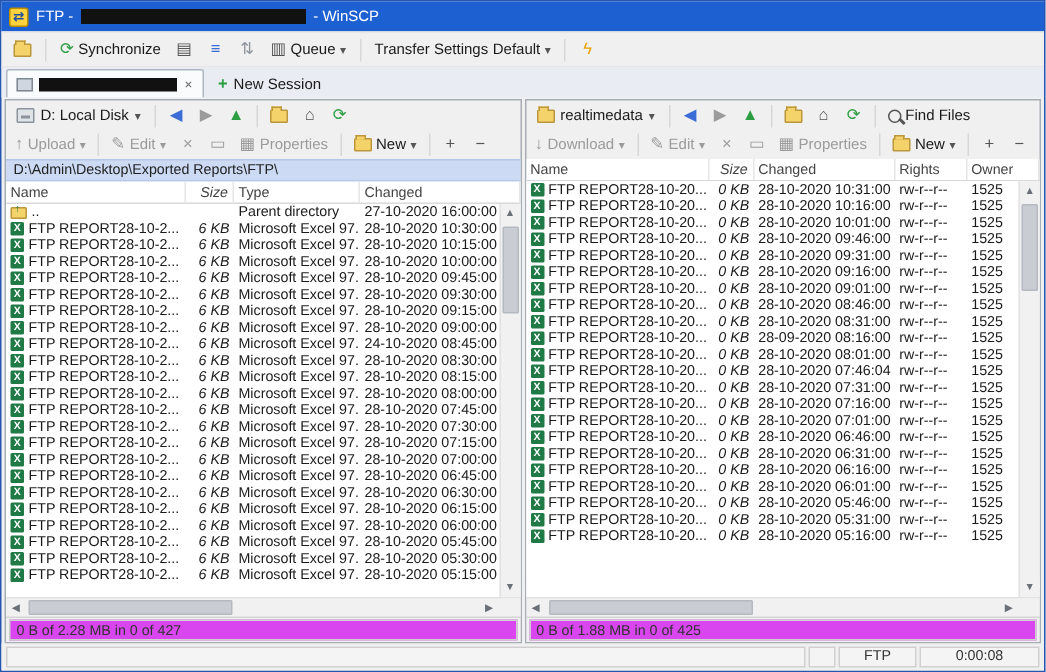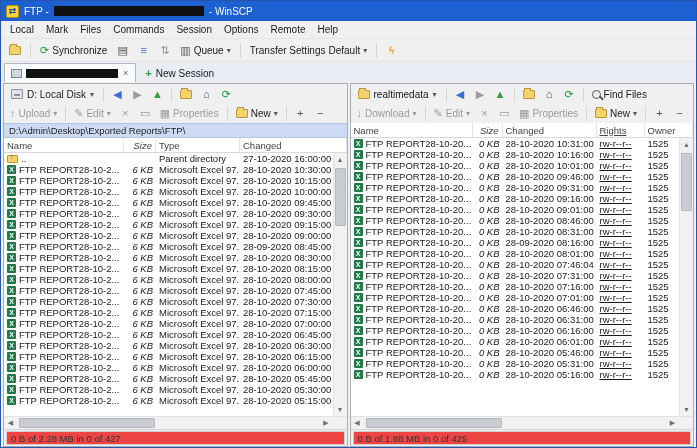--- a/index.html
+++ b/index.html
@@ -57,42 +57,42 @@
   .list { flex: 1 1 auto; min-width: 0; overflow: hidden; background: #fff; }
   .lrow { height: 11px; display: flex; align-items: center; white-space: nowrap; }
   .cell { padding: 0 3px; overflow: hidden; white-space: nowrap; font-size: 9.5px; display: flex; align-items: center; }
   .c-name  { flex: 0 0 120px; gap: 3px; }
   .c-size  { flex: 0 0 32px; justify-content: flex-end; font-style: italic; }
   .c-type  { flex: 0 0 84px; }
   .c-changed { flex: 1 1 auto; min-width: 0; }
   .rpanel .c-name { flex: 0 0 122px; }
   .rpanel .c-size { flex: 0 0 30px; }
   .rpanel .c-changed { flex: 0 0 94px; }
-  .rpanel .c-rights { flex: 0 0 48px; text-decoration: underline; }
+  .rpanel .c-rights { flex: 0 0 48px; }
   .rpanel .c-owner { flex: 1 1 auto; min-width: 0; }
 
   .ficon { flex: 0 0 auto; display: inline-block; }
   .fi-excel { width: 9px; height: 9px; background: #1f7a46; border-radius: 1px; color: #fff; font-size: 7px; font-weight: bold; line-height: 9px; text-align: center; }
   .fi-excel::after { content: "X"; }
   .fi-folderup { width: 11px; height: 8px; background: #f5d36b; border: 1px solid #bb963b; border-radius: 1px; position: relative; }
   .fi-folderup::after { content: "↑"; position: absolute; top: -3px; left: 2px; font-size: 7px; color: #1c7a2e; font-weight: bold; }
 
   
   .vscroll { flex: 0 0 14px; background: #f1f1f1; border-left: 1px solid #e2e2e2; display: flex; flex-direction: column; }
   .vs-arrow { height: 13px; flex: 0 0 13px; display: flex; align-items: center; justify-content: center; font-size: 7px; color: #6b6f76; background: #f1f1f1; }
   .vs-track { flex: 1 1 auto; position: relative; }
   .vs-thumb { position: absolute; left: 1px; right: 1px; top: 2px; height: 58px; background: #c9ccd2; border: 1px solid #b5b9c0; border-radius: 1px; }
   .hscroll { height: 13px; flex: 0 0 13px; display: flex; background: #f1f1f1; border-top: 1px solid #e2e2e2; }
   .hs-arrow { width: 13px; flex: 0 0 13px; display: flex; align-items: center; justify-content: center; font-size: 7px; color: #6b6f76; }
   .hs-track { flex: 1 1 auto; position: relative; }
   .hs-thumb { position: absolute; top: 1px; bottom: 1px; left: 2px; width: 45%; background: #c9ccd2; border: 1px solid #b5b9c0; border-radius: 1px; }
   .hs-corner { flex: 0 0 14px; background: #f1f1f1; }
 
   .panel-status { height: 17px; flex: 0 0 17px; display: flex; align-items: center; background: #f0f0f0; border-top: 1px solid #d5d5d5; padding: 1px 2px; }
-  .panel-status .pcell { flex: 1; height: 14px; display: flex; align-items: center; padding: 0 4px; border: 1px solid #cfcfcf; background: #ef4444; font-size: 9.5px; color: #333; }
+  .panel-status .pcell { flex: 1; height: 14px; display: flex; align-items: center; padding: 0 4px; border: 1px solid #cfcfcf; background: #d946ef; font-size: 9.5px; color: #333; }
 
   
   .statusbar { height: 18px; flex: 0 0 18px; display: flex; align-items: center; gap: 2px; padding: 1px 3px 2px 3px; background: #f0f0f0; }
   .scell { height: 14px; border: 1px solid #cfcfcf; background: #f4f4f4; display: flex; align-items: center; justify-content: center; padding: 0 4px; font-size: 9.5px; color: #333; }
   .scell.wide { flex: 1 1 auto; }
   .scell.small { flex: 0 0 18px; }
   .scell.proto { flex: 0 0 52px; }
   .scell.timer { flex: 0 0 80px; }
 </style>
 </head>
@@ -100,30 +100,20 @@
 
 <div class="window">
 
   <div class="titlebar">
     <span class="appicon">⇄</span>
     <span>FTP -</span>
     <span class="redact r-title"></span>
     <span>- WinSCP</span>
   </div>
 
-  <div class="menubar">
-    <span class="menu-item">Local</span>
-    <span class="menu-item">Mark</span>
-    <span class="menu-item">Files</span>
-    <span class="menu-item">Commands</span>
-    <span class="menu-item">Session</span>
-    <span class="menu-item">Options</span>
-    <span class="menu-item">Remote</span>
-    <span class="menu-item">Help</span>
-  </div>
 
   <div class="toolbar">
     <span class="tbtn">
         <span class="ico-folder"></span>
       </span>
     <span class="vsep"></span>
     <span class="tbtn">
       <span class="glyph g-green">⟳</span>
       <span>Synchronize</span>
     </span>
@@ -322,21 +312,21 @@
     <span class="cell c-changed">28-10-2020 09:00:00</span>
   </div>
 
   <div class="lrow">
     <span class="cell c-name">
                 <span class="ficon fi-excel"></span>
                 <span class="txt">FTP REPORT28-10-2...</span>
               </span>
     <span class="cell c-size">6 KB</span>
     <span class="cell c-type">Microsoft Excel 97...</span>
-    <span class="cell c-changed">28-09-2020 08:45:00</span>
+    <span class="cell c-changed">24-10-2020 08:45:00</span>
   </div>
 
   <div class="lrow">
     <span class="cell c-name">
                 <span class="ficon fi-excel"></span>
                 <span class="txt">FTP REPORT28-10-2...</span>
               </span>
     <span class="cell c-size">6 KB</span>
     <span class="cell c-type">Microsoft Excel 97...</span>
     <span class="cell c-changed">28-10-2020 08:30:00</span>
@@ -828,14 +818,20 @@
           </span>
         <span class="hs-arrow">▶</span>
         <span class="hs-corner"></span>
       </div>
       <div class="panel-status">
         <span class="pcell">0 B of 1.88 MB in 0 of 425</span>
       </div>
     </div>
   </div>
 
+  <div class="statusbar">
+    <span class="scell wide"></span>
+    <span class="scell small"></span>
+    <span class="scell proto">FTP</span>
+    <span class="scell timer">0:00:08</span>
+  </div>
 
 </div>
 
 </body></html>

